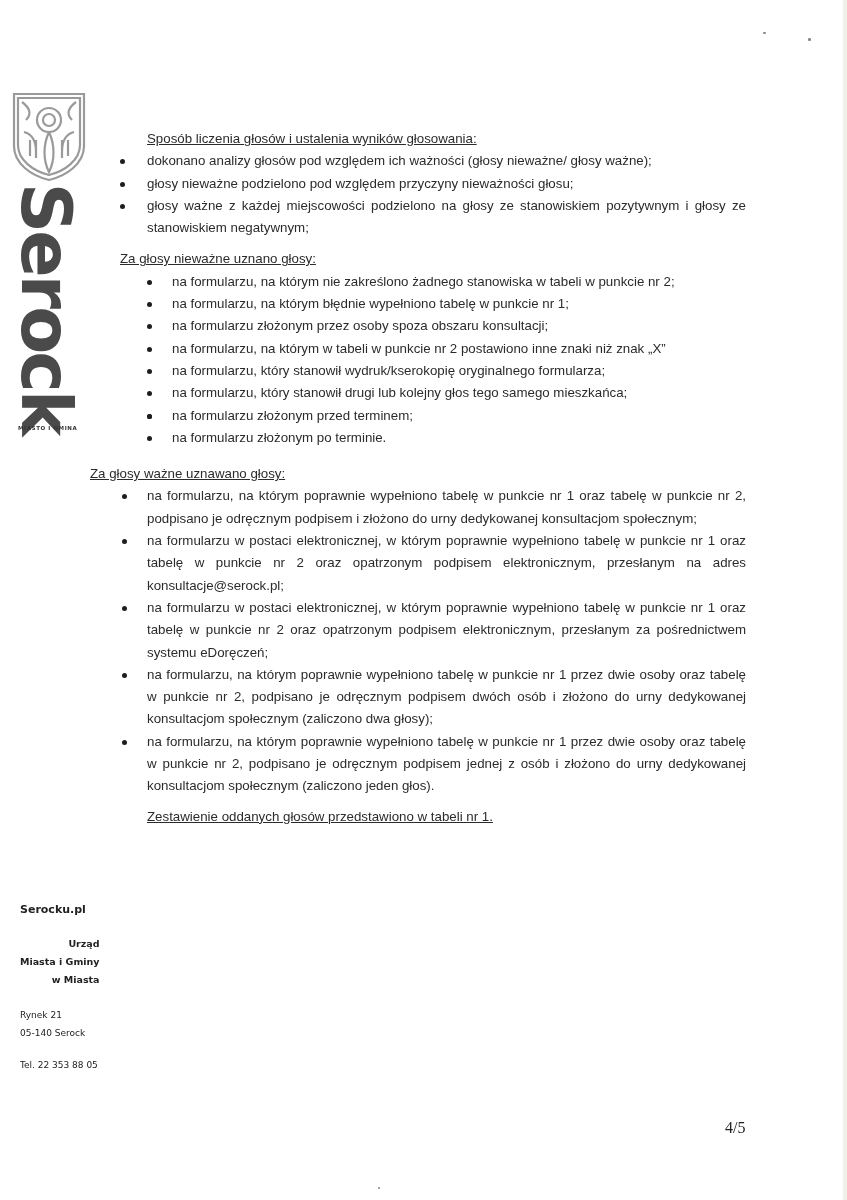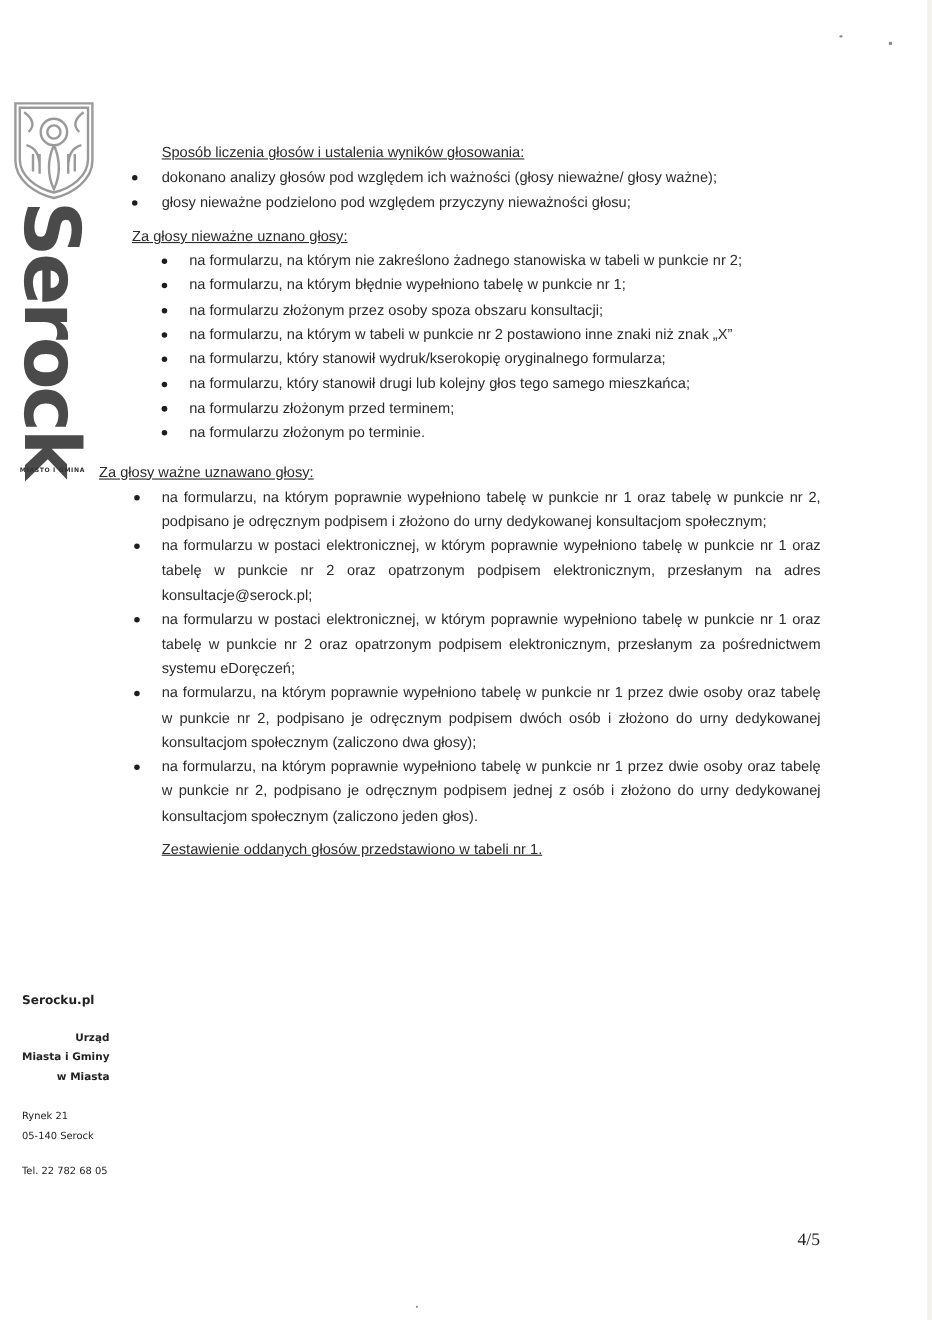--- a/index.html
+++ b/index.html
@@ -94,27 +94,28 @@
 <div class="side-info side-web">Serocku.pl</div>
 <div class="side-info side-office">
   <div>Urząd</div>
   <div>Miasta i Gminy</div>
   <div>w Miasta</div>
 </div>
 <div class="side-info side-addr">
   <div>Rynek 21</div>
   <div>05-140 Serock</div>
 </div>
-<div class="side-info side-tel">Tel. 22 782 68 05</div>
+<div class="side-info side-tel">Tel. 22 353 88 05</div>
 
 <div class="doc">
   <p class="para lead1">Sposób liczenia głosów i ustalenia wyników głosowania:</p>
   <ul class="l1">
     <li><span class="dot"></span><span>dokonano analizy głosów pod względem ich ważności (głosy nieważne/ głosy ważne);</span></li>
     <li><span class="dot"></span><span>głosy nieważne podzielono pod względem przyczyny nieważności głosu;</span></li>
+    <li><span class="dot"></span><span>głosy ważne z każdej miejscowości podzielono na głosy ze stanowiskiem pozytywnym i głosy ze stanowiskiem negatywnym;</span></li>
   </ul>
 
   <div class="gap-s"></div>
   <p class="para" style="padding-left:30px;">Za głosy nieważne uznano głosy:</p>
   <ul class="l2">
     <li><span class="dot"></span><span>na formularzu, na którym nie zakreślono żadnego stanowiska w tabeli w punkcie nr 2;</span></li>
     <li><span class="dot"></span><span>na formularzu, na którym błędnie wypełniono tabelę w punkcie nr 1;</span></li>
     <li><span class="dot"></span><span>na formularzu złożonym przez osoby spoza obszaru konsultacji;</span></li>
     <li><span class="dot"></span><span>na formularzu, na którym w tabeli w punkcie nr 2 postawiono inne znaki niż znak „X”</span></li>
     <li><span class="dot"></span><span>na formularzu, który stanowił wydruk/kserokopię oryginalnego formularza;</span></li>

